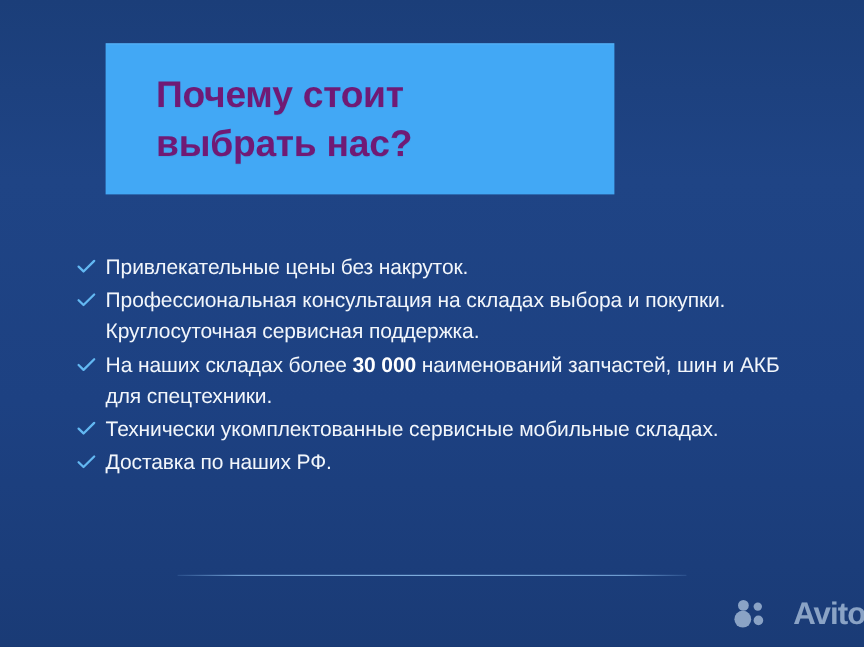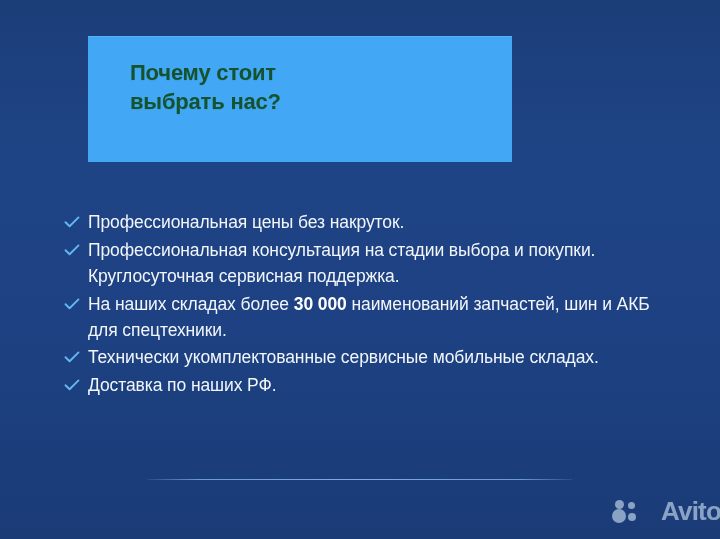--- a/index.html
+++ b/index.html
@@ -30,22 +30,22 @@
     width: 424px;
     height: 126px;
     background: #42a8f5;
     box-shadow: 0 1px 0 rgba(255,255,255,0.10) inset;
   }
   #title-text {
     position: absolute;
     left: 42px;
     top: 22px;
     right: 14px;
-    color: #14532d;
-    font-size: 22px;
+    color: #701a75;
+    font-size: 31px;
     font-weight: bold;
     line-height: 1.33;
     letter-spacing: -0.2px;
     white-space: pre-line;
     text-shadow: 0 1px 1px rgba(0,0,0,0.06);
   }
 
   
   #bullet-list {
     position: absolute;
@@ -143,30 +143,30 @@
   </div>
 
   <div id="bullet-list">
 
     <div class="bullet-row">
       <span class="check-icon">
         <svg width="16" height="12" viewBox="0 0 16 12" aria-hidden="true">
           <path d="M1.5 6.2 L5.6 10.2 L14.5 1.4" fill="none" stroke="#63b8f2" stroke-width="1.9" stroke-linecap="round" stroke-linejoin="round"></path>
         </svg>
       </span>
-      <span class="bullet-text">Профессиональная цены без накруток.</span>
-    </div>
-
-    <div class="bullet-row">
-      <span class="check-icon">
-        <svg width="16" height="12" viewBox="0 0 16 12" aria-hidden="true">
-          <path d="M1.5 6.2 L5.6 10.2 L14.5 1.4" fill="none" stroke="#63b8f2" stroke-width="1.9" stroke-linecap="round" stroke-linejoin="round"></path>
-        </svg>
-      </span>
-      <span class="bullet-text">Профессиональная консультация на стадии выбора и покупки. Круглосуточная сервисная поддержка.</span>
+      <span class="bullet-text">Привлекательные цены без накруток.</span>
+    </div>
+
+    <div class="bullet-row">
+      <span class="check-icon">
+        <svg width="16" height="12" viewBox="0 0 16 12" aria-hidden="true">
+          <path d="M1.5 6.2 L5.6 10.2 L14.5 1.4" fill="none" stroke="#63b8f2" stroke-width="1.9" stroke-linecap="round" stroke-linejoin="round"></path>
+        </svg>
+      </span>
+      <span class="bullet-text">Профессиональная консультация на складах выбора и покупки. Круглосуточная сервисная поддержка.</span>
     </div>
 
     <div class="bullet-row">
       <span class="check-icon">
         <svg width="16" height="12" viewBox="0 0 16 12" aria-hidden="true">
           <path d="M1.5 6.2 L5.6 10.2 L14.5 1.4" fill="none" stroke="#63b8f2" stroke-width="1.9" stroke-linecap="round" stroke-linejoin="round"></path>
         </svg>
       </span>
       <span class="bullet-text"><span>На наших складах более </span><b>30 000</b><span> наименований запчастей, шин и АКБ для спецтехники.</span></span>
     </div>

